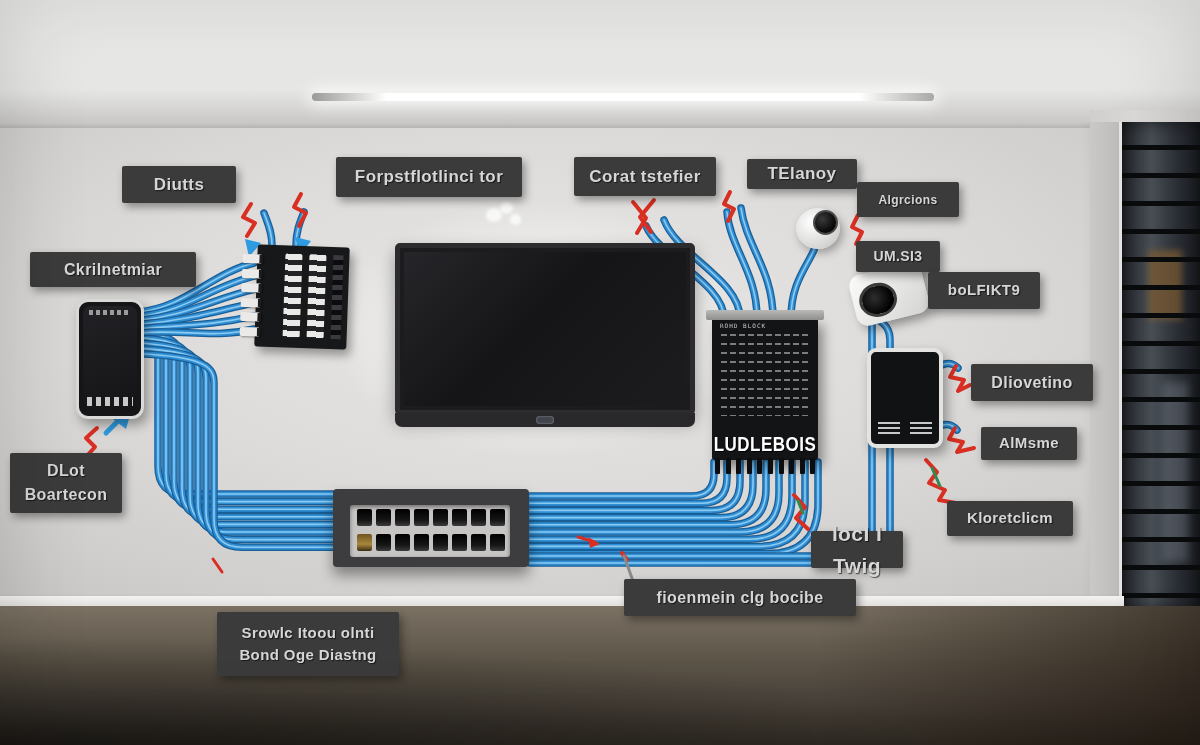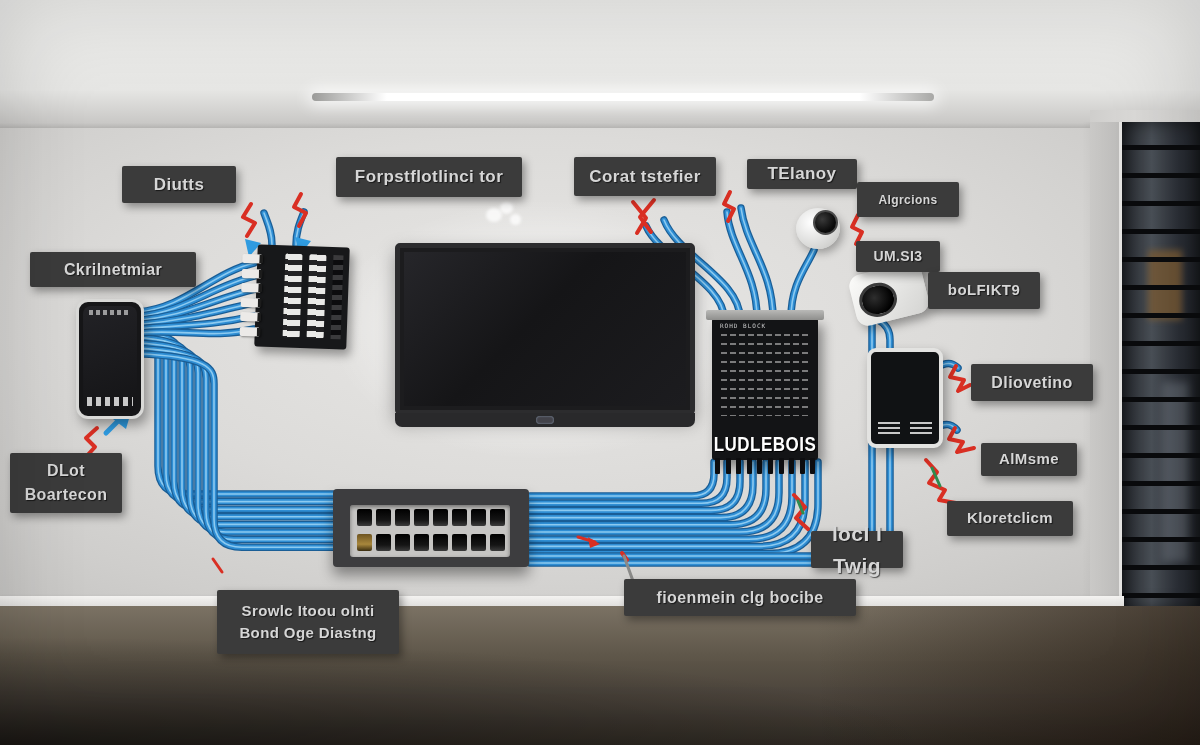--- a/index.html
+++ b/index.html
@@ -336,25 +336,25 @@
 
   <div class="callout" style="left:122px;top:166px;width:114px;height:37px;font-size:17px;">Diutts</div>
   <div class="callout" style="left:336px;top:157px;width:186px;height:40px;font-size:17px;text-align:right;">Forpstflotlinci tor</div>
   <div class="callout" style="left:574px;top:157px;width:142px;height:39px;font-size:17px;">Corat tstefier</div>
   <div class="callout" style="left:747px;top:159px;width:110px;height:30px;font-size:17px;">TElanoy</div>
   <div class="callout" style="left:857px;top:182px;width:102px;height:35px;font-size:12px;">Algrcions</div>
   <div class="callout" style="left:30px;top:252px;width:166px;height:35px;font-size:16px;">Ckrilnetmiar</div>
   <div class="callout" style="left:856px;top:241px;width:84px;height:31px;font-size:14px;">UM.SI3</div>
   <div class="callout" style="left:928px;top:272px;width:112px;height:37px;font-size:15px;">boLFIKT9</div>
   <div class="callout" style="left:971px;top:364px;width:122px;height:37px;font-size:16px;">Dliovetino</div>
-  <div class="callout" style="left:981px;top:443px;width:96px;height:33px;font-size:15px;">AlMsme</div>
+  <div class="callout" style="left:981px;top:427px;width:96px;height:33px;font-size:15px;">AlMsme</div>
   <div class="callout" style="left:947px;top:501px;width:126px;height:35px;font-size:15px;">Kloretclicm</div>
   <div class="callout" style="left:811px;top:531px;width:92px;height:37px;font-size:21px;">locI I Twig</div>
   <div class="callout" style="left:624px;top:579px;width:232px;height:37px;font-size:16px;">fioenmein clg bocibe</div>
-  <div class="callout two" style="left:217px;top:590px;width:182px;height:64px;font-size:15px;">
+  <div class="callout two" style="left:217px;top:612px;width:182px;height:64px;font-size:15px;">
     <span>Srowlc Itoou olnti</span>
     <span>Bond Oge Diastng</span>
   </div>
   <div class="callout two" style="left:10px;top:453px;width:112px;height:60px;font-size:16px;">
     <span>DLot</span>
     <span>Boartecon</span>
   </div>
 
   <div class="vignette"></div>
 </div>

